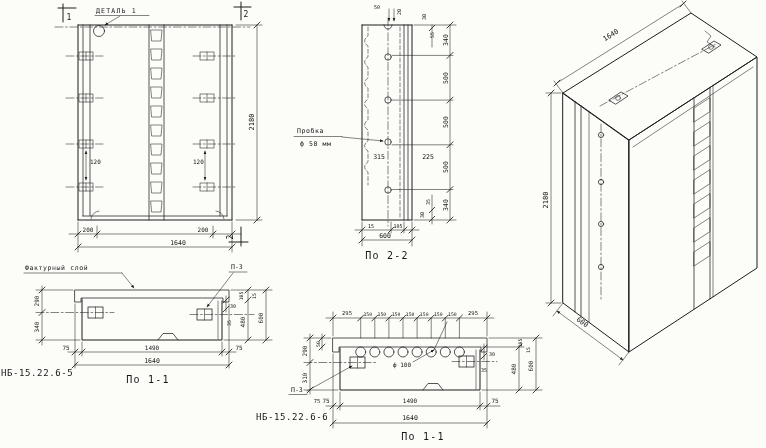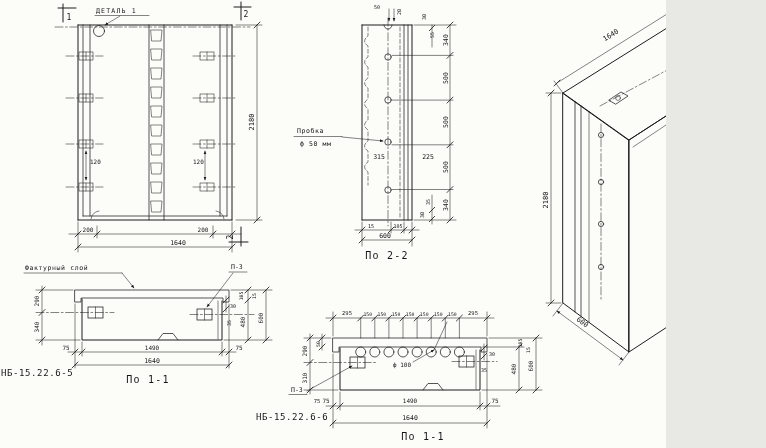--- a/index.html
+++ b/index.html
@@ -1,16 +1,16 @@
 <!DOCTYPE html>
 <html><head>
 <meta charset="utf-8">
 <style>
   html,body{margin:0;padding:0;background:#e8e8e4;}
-  .page{width:666px;height:448px;background:#fcfcf9;position:relative;overflow:hidden;}
+  .page{width:766px;height:448px;background:#fcfcf9;position:relative;overflow:hidden;}
   svg{display:block}
   .ln{stroke:#1d1d1d;fill:none;stroke-width:1;stroke-linecap:round}
   .md{stroke:#1d1d1d;fill:none;stroke-width:.75;stroke-linecap:round}
   .tn{stroke:#1d1d1d;fill:none;stroke-width:.55;stroke-linecap:round}
   .dd{stroke-dasharray:8 2.5 1.8 2.5}
   .ds{stroke-dasharray:4 2.2}
   .tk{stroke:#1d1d1d;stroke-width:.85}
   text{fill:#161616;font-family:"DejaVu Sans Mono","Liberation Mono",monospace;text-anchor:middle}
   .ts{text-anchor:start}
   .t48{font-size:4.8px}.t5{font-size:5px}.t55{font-size:5.5px}.t6{font-size:6px}

